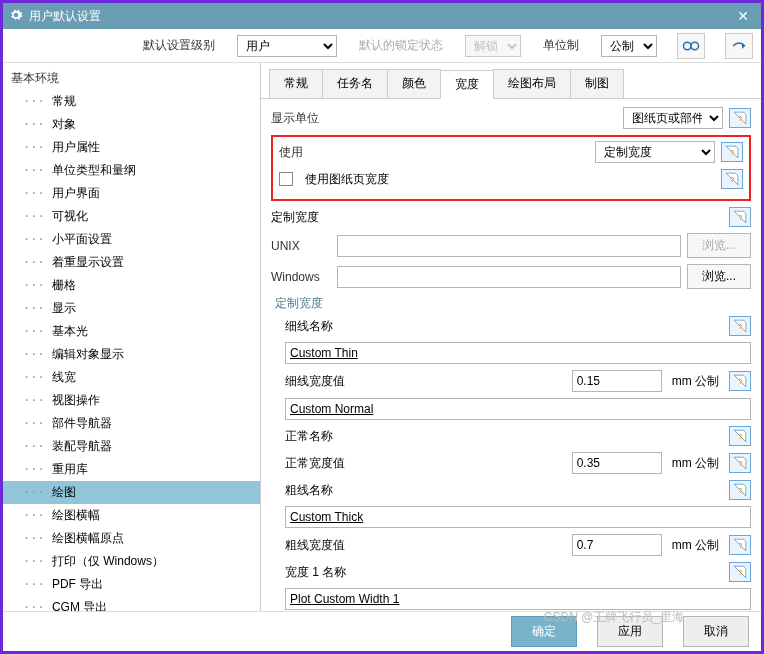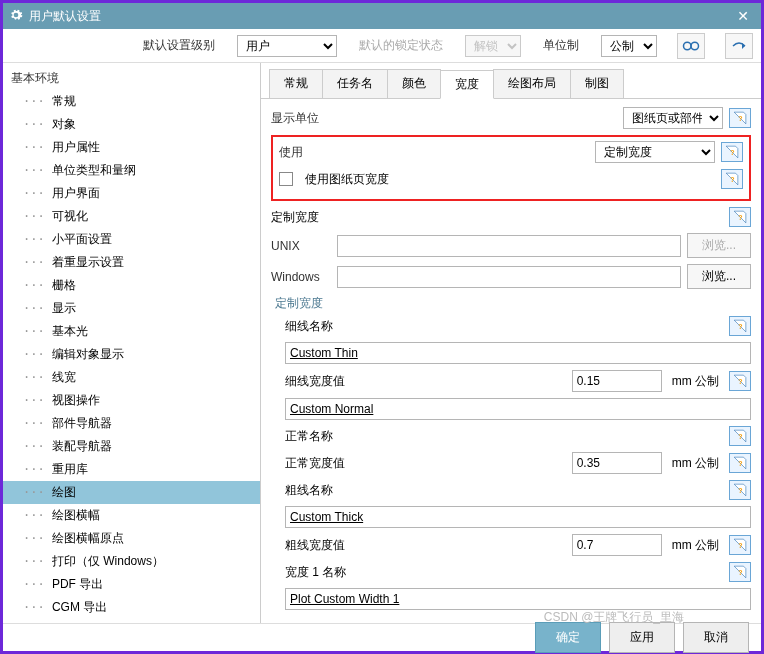--- a/index.html
+++ b/index.html
@@ -32,21 +32,21 @@
 .help { width: 22px; height: 20px; border: 1px solid #6aa6d6; background: #eaf4ff; display: inline-flex; align-items: center; justify-content: center; cursor: pointer; }
 .help svg { display: block; }
 .redbox { border: 2px solid #e22; padding: 4px 6px; margin-bottom: 6px; }
 .section { color: #4b7890; margin: 6px 0 4px 4px; }
 .indent { padding-left: 14px; }
 .fullinput { width: 100%; }
 .btn { border: 1px solid #b5b5b5; background: #f7f7f7; padding: 3px 14px; cursor: pointer; }
 .btn:disabled { color: #aaa; }
 .unitlbl { white-space: nowrap; margin: 0 4px; }
 .cbx { width: 14px; height: 14px; border: 1px solid #888; display: inline-block; margin-right: 6px; vertical-align: middle; }
-.footer { height: 28px; display: flex; align-items: center; justify-content: flex-end; padding: 0 12px; gap: 8px; border-top: 1px solid #ddd; }
+.footer { height: 40px; display: flex; align-items: center; justify-content: flex-end; padding: 0 12px; gap: 20px; border-top: 1px solid #ddd; }
 .fbtn { border: 1px solid #b5b5b5; background: #eee; padding: 6px 20px; cursor: pointer; }
 .fbtn.primary { background: #78b3cb; color: #fff; border-color: #5a9db8; }
 .watermark { position: absolute; bottom: 28px; right: 80px; color: #bbb; font-size: 12px; pointer-events: none; }
 ::-webkit-scrollbar { width: 16px; }
 ::-webkit-scrollbar-track { background: #f0f0f0; border-left: 1px solid #ddd; }
 ::-webkit-scrollbar-thumb { background: #cdcdcd; border: 3px solid #f0f0f0; border-radius: 8px; }
 </style>
 </head>
 <body>
 

